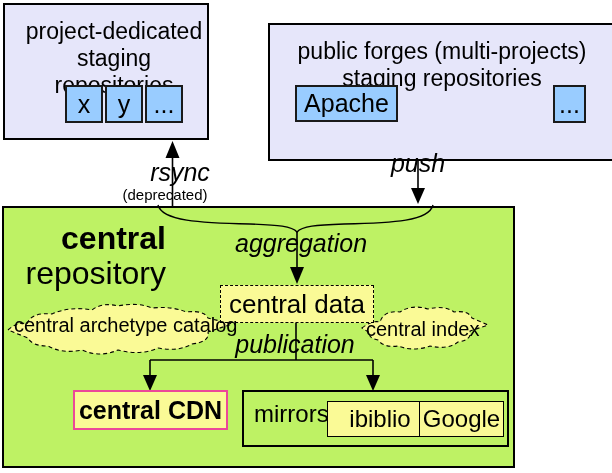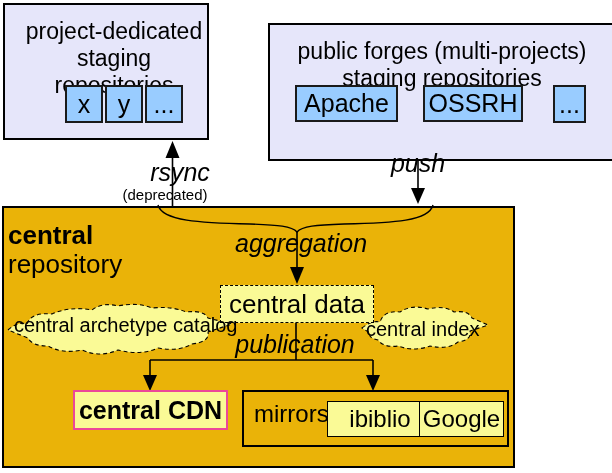--- a/index.html
+++ b/index.html
@@ -3,21 +3,21 @@
 <meta charset="utf-8">
 <style>
   html,body{margin:0;padding:0;background:#fff;}
   #stage{
     position:relative;width:612px;height:473px;background:#ffffff;
     font-family:"Liberation Sans",sans-serif;color:#000;overflow:hidden;
   }
   .abs{position:absolute;}
   .box{border:2px solid #000;box-sizing:border-box;}
   .lav{background:#e6e6fa;}
-  .ivory{background:#eab308;}
+  .ivory{background:#bef264;}
   .chip{
     background:#99ccff;border:2px solid #1a1a1a;box-sizing:border-box;
     display:flex;align-items:center;justify-content:center;
     font-size:25px;line-height:1;
   }
   .yellowbox{
     background:#fafa96;border:2px solid #ec4899;box-sizing:border-box;
     display:flex;align-items:center;justify-content:center;
   }
   .dashedbox{
@@ -43,21 +43,20 @@
     <div class="boxtitle" style="margin-top:13px;margin-left:16px;">project-dedicated staging repositories</div>
   </div>
   <div class="abs chip z3" style="left:65px;top:85px;width:38px;height:38px;">x</div>
   <div class="abs chip z3" style="left:105px;top:85px;width:38px;height:38px;">y</div>
   <div class="abs chip z3" style="left:145px;top:85px;width:38px;height:38px;">...</div>
 
   <div class="abs box lav z3" style="left:268px;top:3px;width:348px;height:138px;margin-top:20px;">
     <div class="boxtitle" style="margin-top:13px;">public forges (multi-projects) staging repositories</div>
   </div>
   <div class="abs chip z3" style="left:295px;top:85px;width:103px;height:37px;">Apache</div>
-  <div class="abs chip z3" style="left:423px;top:85px;width:100px;height:37px;">OSSRH</div>
   <div class="abs chip z3" style="left:553px;top:85px;width:33px;height:38px;">...</div>
 
   <svg width="612" height="473" viewBox="0 0 612 473">
 
     <g stroke="#000" fill="#000">
       <line x1="172.5" y1="206" x2="172.5" y2="157" stroke-width="1.6"></line>
       <polygon points="172.5,141 165.5,158 179.5,158" stroke="none"></polygon>
     </g>
 
     <g stroke="#000" fill="#000">
@@ -95,21 +94,21 @@
       <polygon points="373,391 366,375 380,375" stroke="none"></polygon>
     </g>
   </svg>
 
   <div class="abs flow z3" style="left:140px;top:158px;width:80px;">rsync</div>
   <div class="abs flownote z3" style="left:105px;top:186px;width:120px;">(deprecated)</div>
   <div class="abs flow z3" style="left:388px;top:149px;width:60px;">push</div>
   <div class="abs flow z3" style="left:235px;top:229px;width:132px;">aggregation</div>
   <div class="abs flow z3" style="left:233px;top:330px;width:124px;">publication</div>
 
-  <div class="abs z3" style="left:8px;top:221px;width:158px;text-align:left;font-size:26px;line-height:1.1;">
+  <div class="abs z3" style="left:8px;top:221px;width:158px;text-align:right;font-size:32px;line-height:1.1;">
     <div style="font-weight:bold;">central</div>
     <div>repository</div>
   </div>
 
   <div class="abs dashedbox z3" style="left:220px;top:285px;width:154px;height:38px;font-size:26px;">central data</div>
 
   <div class="abs cloudtext" style="left:14px;top:314px;width:212px;">central archetype catalog</div>
   <div class="abs cloudtext" style="left:366px;top:318px;width:112px;">central index</div>
 
   <div class="abs yellowbox z3" style="left:73px;top:390px;width:155px;height:40px;font-size:25px;font-weight:bold;">central CDN</div>

